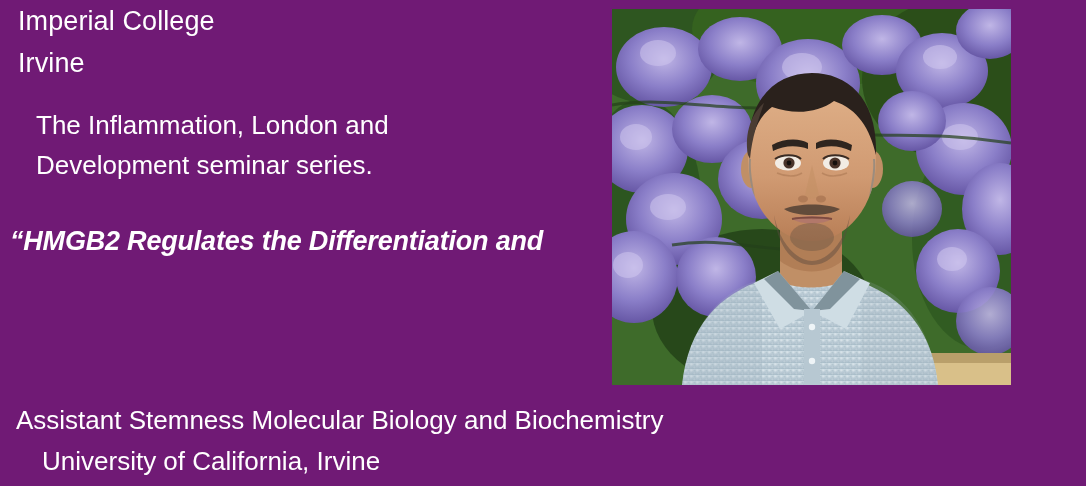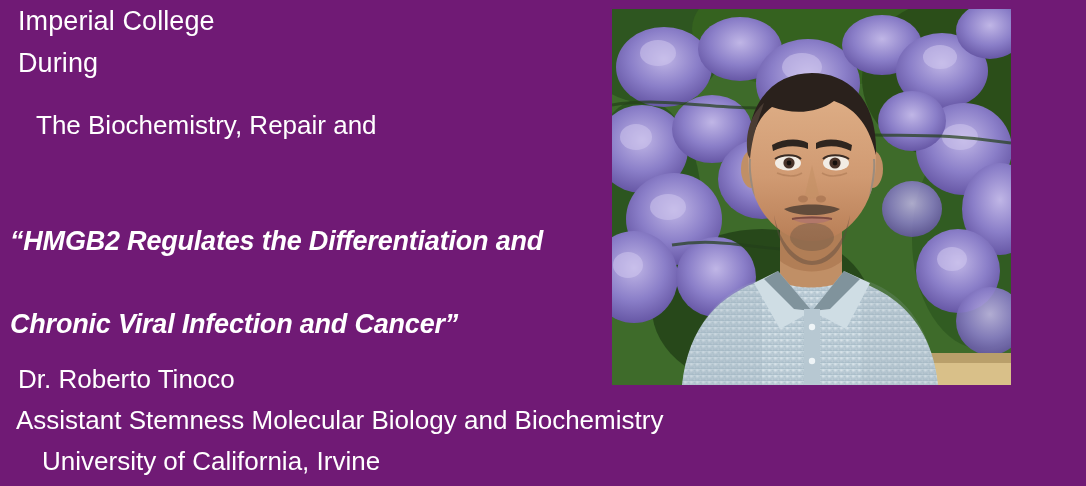--- a/index.html
+++ b/index.html
@@ -91,28 +91,27 @@
   #portrait-photo svg { display: block; width: 100%; height: 100%; }
 </style>
 </head>
 <body>
 
 <div id="slide">
 
   <div id="text-col">
 
     <div class="org-line" id="org-line-1">Imperial College</div>
-    <div class="org-line" id="org-line-2">During</div>
-
-    <div class="series-line" id="series-line-1">The Biochemistry, Repair and</div>
+    <div class="org-line" id="org-line-2">Irvine</div>
+
+    <div class="series-line" id="series-line-1">The Inflammation, London and</div>
+    <div class="series-line" id="series-line-2">Development seminar series.</div>
 
     <div class="talk-line" id="talk-line-1">“HMGB2 Regulates the Differentiation and</div>
-    <div class="talk-line" id="talk-line-3">Chronic Viral Infection and Cancer”</div>
-
-    <div class="speaker-line" id="speaker-line-1">Dr. Roberto Tinoco</div>
+
     <div class="speaker-line" id="speaker-line-2">Assistant Stemness Molecular Biology and Biochemistry</div>
     <div class="speaker-line" id="speaker-line-3">University of California, Irvine</div>
 
   </div>
 
   <div id="portrait-photo">
     <svg viewBox="0 0 399 376" preserveAspectRatio="none">
       <defs>
         <radialGradient id="blossom" cx="50%" cy="40%" r="65%">
           <stop offset="0%" stop-color="#c0b6e6"></stop>

